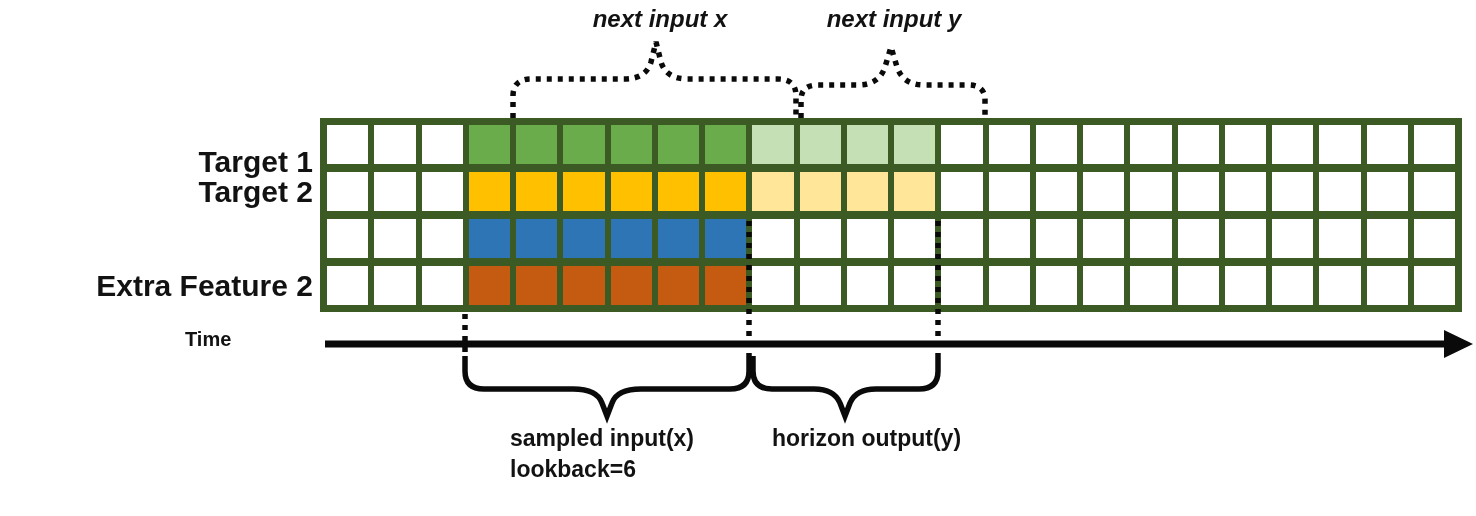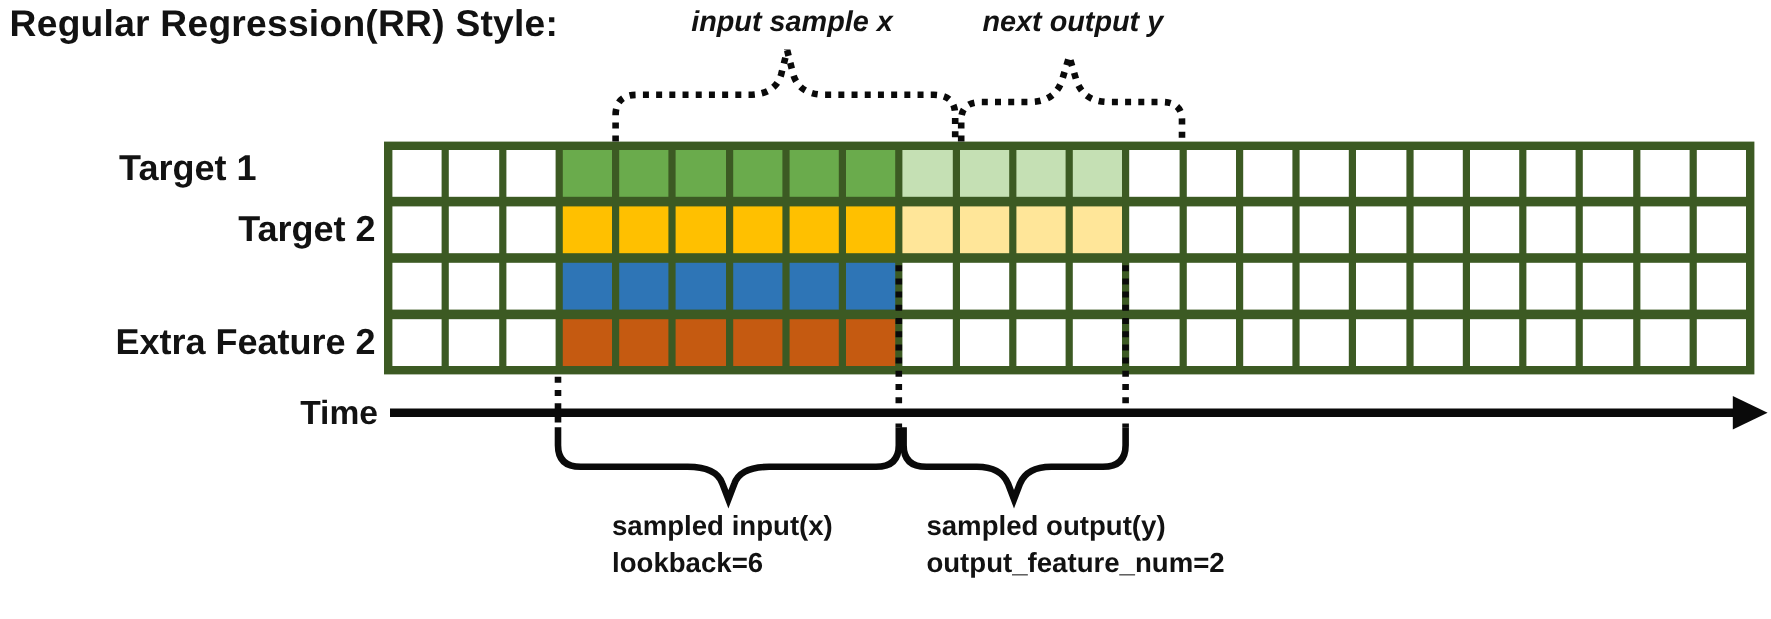--- a/index.html
+++ b/index.html
@@ -52,22 +52,22 @@
     font-style: italic;
     font-weight: 600;
     white-space: nowrap;
   }
   .next-x { left: 530px; }
   .next-y { left: 764px; }
   .time-label {
     position: absolute;
     left: 185px; top: 328px;
     width: 130px;
-    text-align: right;
-    font-size: 28px;
+    text-align: left;
+    font-size: 20px;
     font-weight: 700;
   }
   .overlay {
     position: absolute;
     left: 0; top: 0;
     pointer-events: none;
   }
   .info {
     position: absolute;
     top: 423px;
@@ -77,23 +77,22 @@
     white-space: nowrap;
   }
   .info-input  { left: 510px; }
   .info-output { left: 772px; }
 </style>
 </head>
 <body>
 
 <div class="canvas">
 
-  <div class="title">Regular Regression(RR) Style:</div>
-
-  <div class="row-label" style="top: 122px; text-align: center;">Target 1</div>
+
+  <div class="row-label" style="top: 143px;">Target 1</div>
   <div class="row-label" style="top: 173px;">Target 2</div>
   <div class="row-label" style="top: 267px;">Extra Feature 2</div>
 
   <div class="grid" style="background: rgb(60, 90, 35);">
       <div class="cell" style="background: rgb(255, 255, 255);"></div>
       <div class="cell" style="background: rgb(255, 255, 255);"></div>
       <div class="cell" style="background: rgb(255, 255, 255);"></div>
       <div class="cell" style="background: rgb(106, 171, 76);"></div>
       <div class="cell" style="background: rgb(106, 171, 76);"></div>
       <div class="cell" style="background: rgb(106, 171, 76);"></div>
@@ -182,22 +181,22 @@
       <div class="cell" style="background: rgb(255, 255, 255);"></div>
       <div class="cell" style="background: rgb(255, 255, 255);"></div>
       <div class="cell" style="background: rgb(255, 255, 255);"></div>
       <div class="cell" style="background: rgb(255, 255, 255);"></div>
       <div class="cell" style="background: rgb(255, 255, 255);"></div>
       <div class="cell" style="background: rgb(255, 255, 255);"></div>
       <div class="cell" style="background: rgb(255, 255, 255);"></div>
       <div class="cell" style="background: rgb(255, 255, 255);"></div>
     </div>
 
-  <div class="next-label next-x">input sample x</div>
-  <div class="next-label next-y">next output y</div>
+  <div class="next-label next-x">next input x</div>
+  <div class="next-label next-y">next input y</div>
 
   <div class="time-label">Time</div>
 
   <svg class="overlay" width="1476" height="516" viewBox="0 0 1476 516">
 
     <path d="M513,118 L513,96 Q513,79 531,79 L624,79 Q646,79 651,62 L656,42 L661,62 Q666,79 688,79 L778,79 Q796,79 796,96 L796,118" fill="none" stroke="#0a0a0a" stroke-width="5.5" stroke-dasharray="5 6"></path>
 
     <path d="M801,118 L801,100 Q801,85 818,85 L858,85 Q879,85 885,67 L891,47 L897,67 Q903,85 924,85 L968,85 Q985,85 985,100 L985,118" fill="none" stroke="#0a0a0a" stroke-width="5.5" stroke-dasharray="5 6"></path>
 
     <path d="M465,314 L465,356" fill="none" stroke="#0a0a0a" stroke-width="5.5" stroke-dasharray="5 6"></path>
@@ -211,17 +210,16 @@
     <line x1="325" y1="344" x2="1448" y2="344" stroke="#0a0a0a" stroke-width="7"></line>
     <polygon points="1444,330 1473,344 1444,358" fill="#0a0a0a"></polygon>
   </svg>
 
   <div class="info info-input">
     <div>sampled input(x)</div>
     <div>lookback=6</div>
   </div>
 
   <div class="info info-output">
-    <div>sampled output(y)</div>
-    <div>output_feature_num=2</div>
+    <div>horizon output(y)</div>
   </div>
 
 </div>
 
 </body></html>

